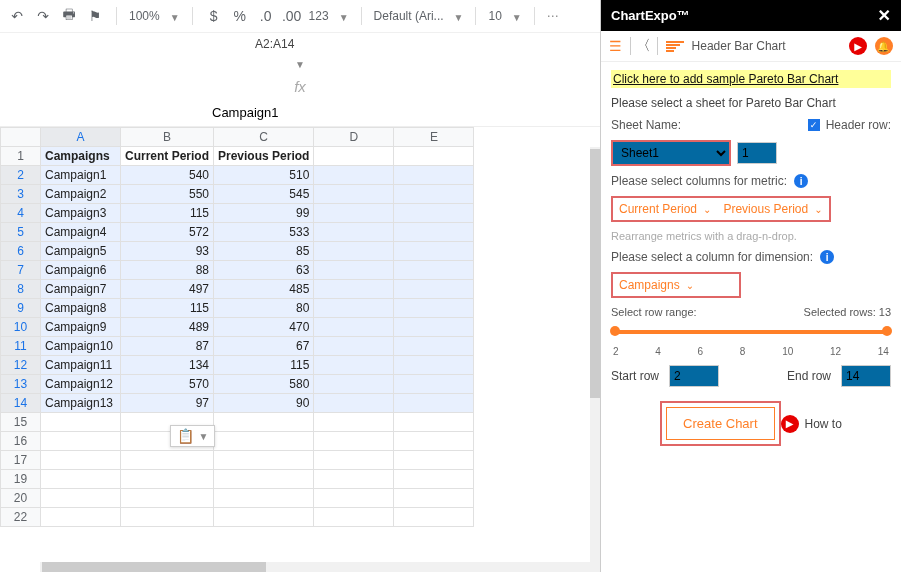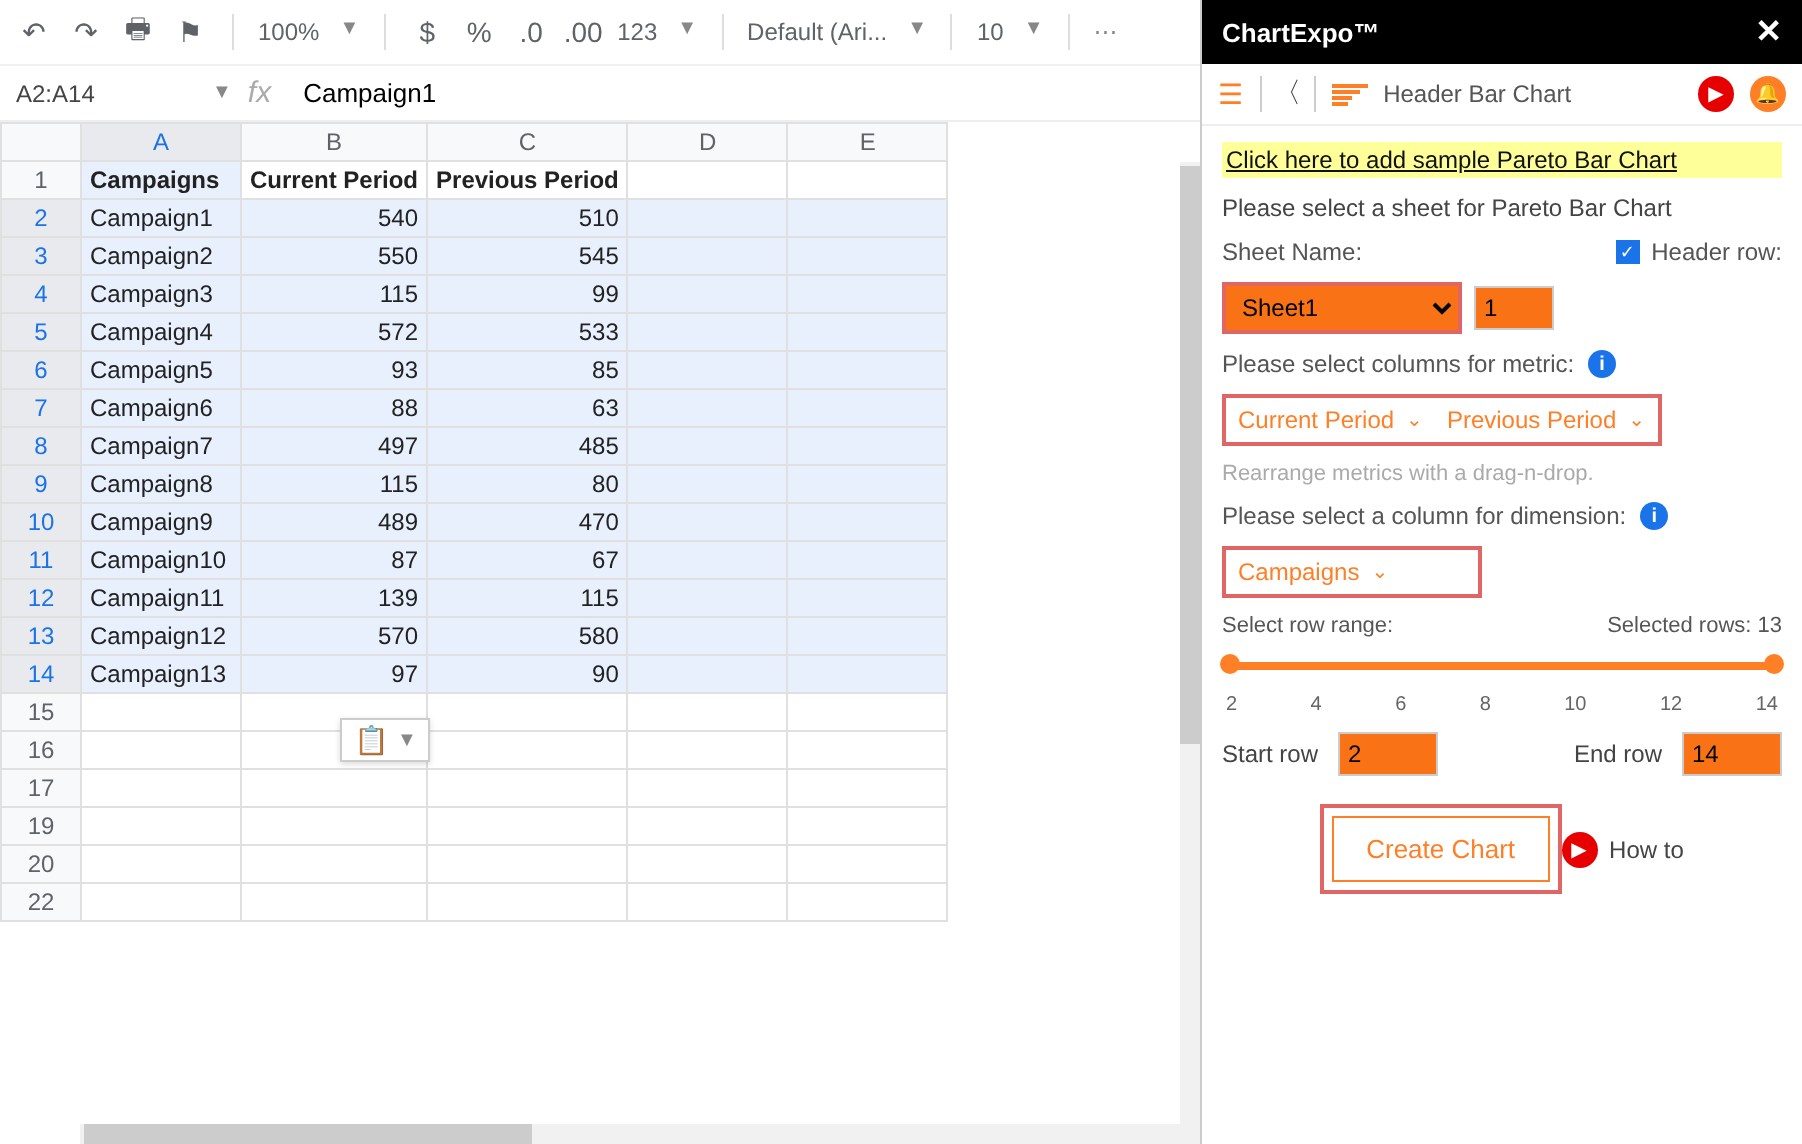--- a/index.html
+++ b/index.html
@@ -1,23 +1,23 @@
 <!DOCTYPE html>
 <html><head>
 <meta charset="utf-8">
 <style>
   * { box-sizing: border-box; margin: 0; padding: 0; }
   body { font-family: Arial, sans-serif; font-size: 12px; color: #222; background: #fff; width: 901px; height: 572px; overflow: hidden; display: flex; }
   .sheet-area { flex: 1; display: flex; flex-direction: column; border-right: 1px solid #ccc; }
   .toolbar { display: flex; align-items: center; padding: 4px 8px; gap: 8px; border-bottom: 1px solid #f0f0f0; color: #5f6368; }
   .toolbar .sep { width: 1px; height: 18px; background: #ddd; margin: 0 4px; }
   .toolbar .icon { width: 18px; display: inline-flex; justify-content: center; font-size: 14px; cursor: pointer; }
-  .toolbar .zoom, .toolbar .font, .toolbar .size { display: flex; align-items: flex-start; gap: 10px; }
+  .toolbar .zoom, .toolbar .font, .toolbar .size { display: flex; align-items: flex-end; gap: 10px; }
   .toolbar .dd { font-size: 10px; color: #888; }
-  .name-box-row { display: flex; align-items: center; padding: 4px 8px; border-bottom: 1px solid #eee; gap: 8px; }
+  .name-box-row { display: flex; align-items: center; padding: 4px 8px; border-bottom: 1px solid #eee; gap: 8px; flex-direction: column; }
   .name-box { width: 90px; border: none; font-size: 12px; color: #444; }
   .name-box-dd { font-size: 10px; color: #888; }
   .fx { font-style: italic; color: #aaa; font-size: 15px; }
   .formula-bar { flex: 1; border: none; font-size: 13px; padding: 2px 8px; }
   .grid-container { position: relative; flex: 1; overflow: hidden; }
   .grid { border-collapse: collapse; position: absolute; top: 0; left: 0; }
   .grid th, .grid td { border: 1px solid #e0e0e0; height: 19px; font-size: 12px; padding: 0 4px; white-space: nowrap; }
   .grid th { background: #f8f9fa; color: #5f6368; font-weight: normal; text-align: center; }
   .grid th.col { width: 80px; }
   .grid th.row { width: 40px; text-align: center; }
@@ -43,21 +43,21 @@
   .tornado-icon span { display:block; height:2px; background:#ff7f27; }
   .panel-nav .title { flex: 1; font-size: 12px; color: #555; }
   .circle-icon { width: 18px; height: 18px; border-radius: 50%; display: inline-flex; align-items: center; justify-content: center; font-size: 10px; color: #fff; cursor:pointer;}
   .yt { background: #e60000; }
   .bell { background: #ff7f27; }
   .panel-body { padding: 8px 10px; display: flex; flex-direction: column; gap: 8px; font-size: 12px; color: #444; }
   .sample-link { background: #ffff99; color: #111; text-decoration: underline; padding: 2px 2px; font-size: 12px; display:inline-block; cursor:pointer;}
   .form-row { display: flex; align-items: center; gap: 6px; }
   .form-row label { font-size: 12px; color: #555; }
   .red-box { border: 2px solid #e06666 !important; }
-  select, input[type=text] { border: 1px solid #ccc; padding: 3px 4px; font-size: 12px; background:#f97316;}
+  select, input[type=text] { border: 1px solid #ccc; padding: 3px 4px; font-size: 12px; background:#0369a1;}
   .sheet-select { width: 120px; }
   .hrow-input { width: 40px; }
   .section-label { font-size: 12px; color: #555; display:flex; align-items:center; gap:7px;}
   .info-icon { display:inline-flex; width:14px; height:14px; border-radius:50%; background:#1a73e8; color:#fff; font-size:10px; align-items:center; justify-content:center; font-weight:bold;}
   .metric-row { display: flex; gap: 0; }
   .metric-row .red-box { padding:4px 6px; display:flex; gap:12px;}
   .chip { display: flex; align-items: center; gap: 6px; font-size: 12px; color: #ff7f27; cursor:pointer;}
   .chip .dd { font-size: 10px; color: #ff7f27; }
   .dim-select { border:2px solid #e06666; padding:4px 6px; width:130px;}
   .hint { font-size: 11px; color: #aaa; }
@@ -213,21 +213,21 @@
             <th class="row sel">11</th>
             <td class="txt sel">Campaign10</td>
             <td class="sel">87</td>
             <td class="sel">67</td>
             <td class="sel"></td>
             <td class="sel"></td>
           </tr>
           <tr>
             <th class="row sel">12</th>
             <td class="txt sel">Campaign11</td>
-            <td class="sel">139</td>
+            <td class="sel">134</td>
             <td class="sel">115</td>
             <td class="sel"></td>
             <td class="sel"></td>
           </tr>
           <tr>
             <th class="row sel">13</th>
             <td class="txt sel">Campaign12</td>
             <td class="sel">570</td>
             <td class="sel">580</td>
             <td class="sel"></td>

